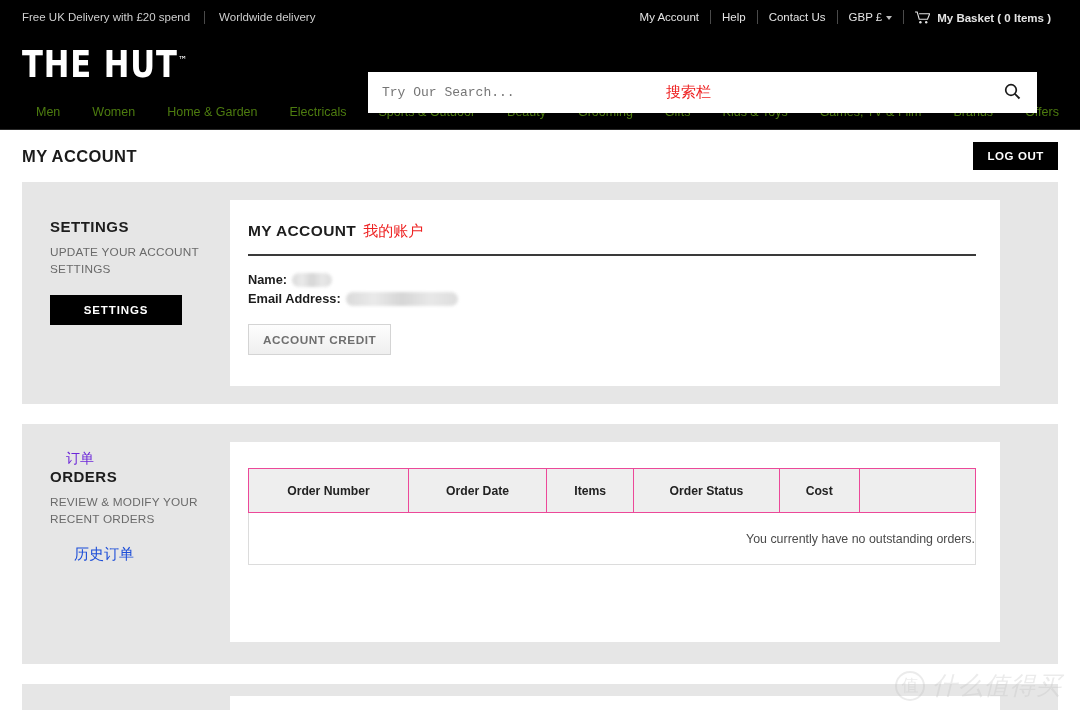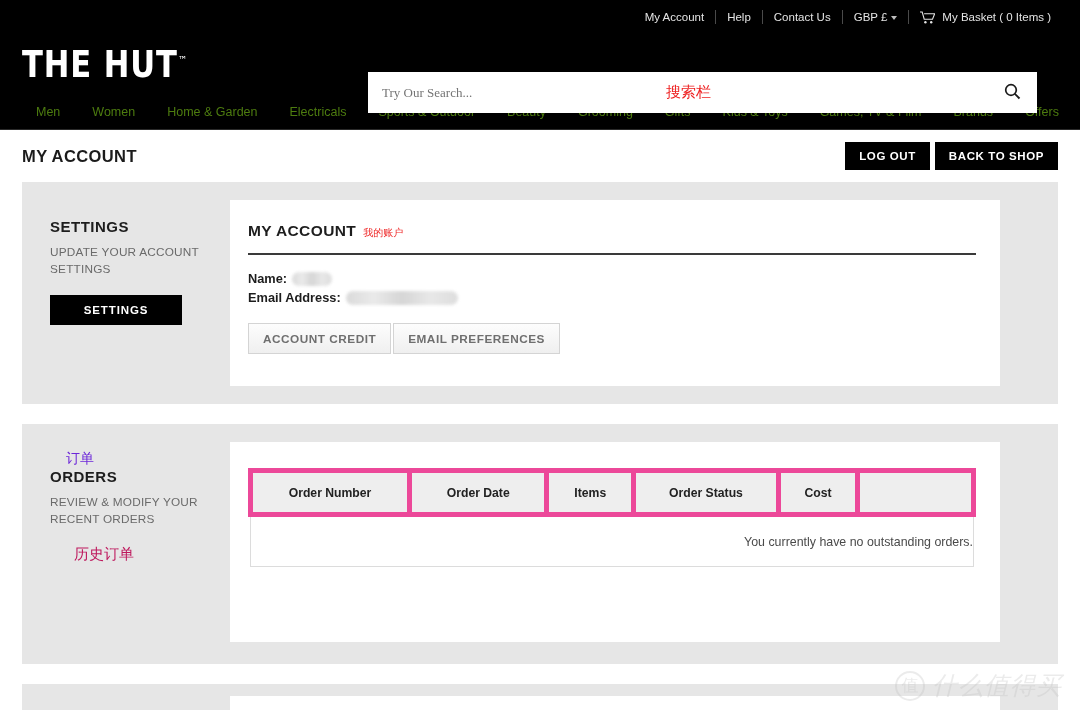--- a/index.html
+++ b/index.html
@@ -30,21 +30,21 @@
     padding: 0 11px;
   }
   .topbar-right .tb-sep2 { width: 1px; height: 14px; background: #4a4a4a; }
   .caret-down {
     display: inline-block; width: 0; height: 0; margin-left: 4px;
     border-left: 3.5px solid transparent;
     border-right: 3.5px solid transparent;
     border-top: 4px solid #bdbdbd;
     vertical-align: middle;
   }
-  .basket-wrap { display: flex; align-items: flex-start; gap: 7px; padding: 0 0 0 11px; }
+  .basket-wrap { display: flex; align-items: flex-end; gap: 7px; padding: 0 0 0 11px; font-weight: bold; }
   .cart-icon { width: 15px; height: 13px; position: relative; flex: none; }
   .cart-icon svg { display: block; }
 
   
   .logoband {
     height: 61px;
     background: #000000;
     display: flex;
     align-items: center;
     padding: 0 18px 0 22px;
@@ -73,21 +73,21 @@
     left: 368px; top: 38px;
     width: 669px; height: 41px;
     background: #ffffff;
     display: flex;
     align-items: center;
     padding: 0 12px 0 14px;
   }
   .search-input {
     flex: 1;
     border: none; outline: none;
-    font-family: Liberation Serif, serif;
+    font-family: Liberation Mono, monospace;
     font-size: 13px;
     color: #737373;
     background: transparent;
     height: 100%;
   }
   .search-cn {
     color: #ee2222;
     font-size: 15px;
     margin-left: -4px;
     white-space: nowrap;
@@ -193,21 +193,21 @@
     font-size: 11.5px;
     font-weight: 700;
     letter-spacing: 0.9px;
     height: 30px;
     width: 132px;
     cursor: pointer;
     text-align: center;
   }
   .aside-btn.wide { width: 136px; }
   .aside-post-cn {
-    color: #be185d;
+    color: #1d4ed8;
     font-size: 15px;
     margin-top: 9px;
     padding-left: 24px;
   }
 
   .panel-card {
     background: #ffffff;
     flex: 1;
     margin: 18px 58px 18px 0;
     padding: 22px 24px 26px 18px;
@@ -219,21 +219,21 @@
     padding-bottom: 13px;
     border-bottom: 2px solid #3a3a3a;
     margin-bottom: 16px;
   }
   .card-title {
     font-size: 15.5px;
     font-weight: 700;
     color: #1d1d1d;
     letter-spacing: 0.4px;
   }
-  .card-title-cn { color: #ee2222; font-size: 10px; }
+  .card-title-cn { color: #ee2222; font-size: 15px; }
 
   .field-row {
     font-size: 12.8px;
     color: #1d1d1d;
     margin-bottom: 4px;
     display: flex;
     align-items: center;
   }
   .field-label { font-weight: 700; margin-right: 5px; }
   .redacted {
@@ -269,21 +269,21 @@
   }
 
   
   .otable {
     width: 100%;
     border-collapse: collapse;
     margin-top: 4px;
   }
   .otable th {
     background: #eeeeee;
-    border: 5px solid #ec4899;
+    border: 1px solid #ec4899;
     font-size: 12.2px;
     font-weight: 700;
     color: #222222;
     height: 44px;
     text-align: center;
     padding: 4px 10px;
     white-space: nowrap;
   }
   .otable td {
     border: 1px solid #dcdcdc;
@@ -317,20 +317,25 @@
     font-style: italic;
   }
   .page-wrap { position: relative; width: 1080px; height: 710px; overflow: hidden; }
 </style>
 </head>
 <body>
 
 <div class="page-wrap">
 
   <div class="topbar">
+    <div class="topbar-left">
+      <span class="tb-link">Free UK Delivery with £20 spend</span>
+      <span class="tb-sep"></span>
+      <span class="tb-link">Worldwide delivery</span>
+    </div>
     <div class="topbar-right">
       <a class="tb-link" href="#">My Account</a>
       <span class="tb-sep2"></span>
       <a class="tb-link" href="#">Help</a>
       <span class="tb-sep2"></span>
       <a class="tb-link" href="#">Contact Us</a>
       <span class="tb-sep2"></span>
       <a class="tb-link" href="#"><span>GBP £</span><span class="caret-down"></span></a>
       <span class="tb-sep2"></span>
       <a class="tb-link basket-wrap" href="#">
@@ -375,21 +380,20 @@
     <a href="#">Kids &amp; Toys</a>
     <a href="#">Games, TV &amp; Film</a>
     <a href="#">Brands</a>
     <a href="#">Offers</a>
   </nav>
 
   <div class="titlebar">
     <div class="page-title">MY ACCOUNT</div>
     <div class="title-actions">
       <button class="blk-btn">LOG OUT</button>
-      <button class="blk-btn">BACK TO SHOP</button>
     </div>
   </div>
 
   <div class="content">
 
     <section class="panel" style="height:222px;">
       <div class="panel-aside">
         <div class="aside-title">SETTINGS</div>
         <div class="aside-sub">UPDATE YOUR ACCOUNT SETTINGS</div>
         <button class="aside-btn">SETTINGS</button>
@@ -406,21 +410,20 @@
             </span>
         </div>
         <div class="field-row">
           <span class="field-label">Email Address:</span>
           <span class="redacted email">
               <span class="redacted-txt"></span>
             </span>
         </div>
         <div class="btn-row">
           <button class="gray-btn">ACCOUNT CREDIT</button>
-          <button class="gray-btn">EMAIL PREFERENCES</button>
         </div>
       </div>
     </section>
 
     <section class="panel" style="height:240px;">
       <div class="panel-aside" style="padding-top:27px;">
         <div class="aside-pre-cn">订单</div>
         <div class="aside-title">ORDERS</div>
         <div class="aside-sub">REVIEW &amp; MODIFY YOUR RECENT ORDERS</div>
         <div class="aside-post-cn">历史订单</div>

